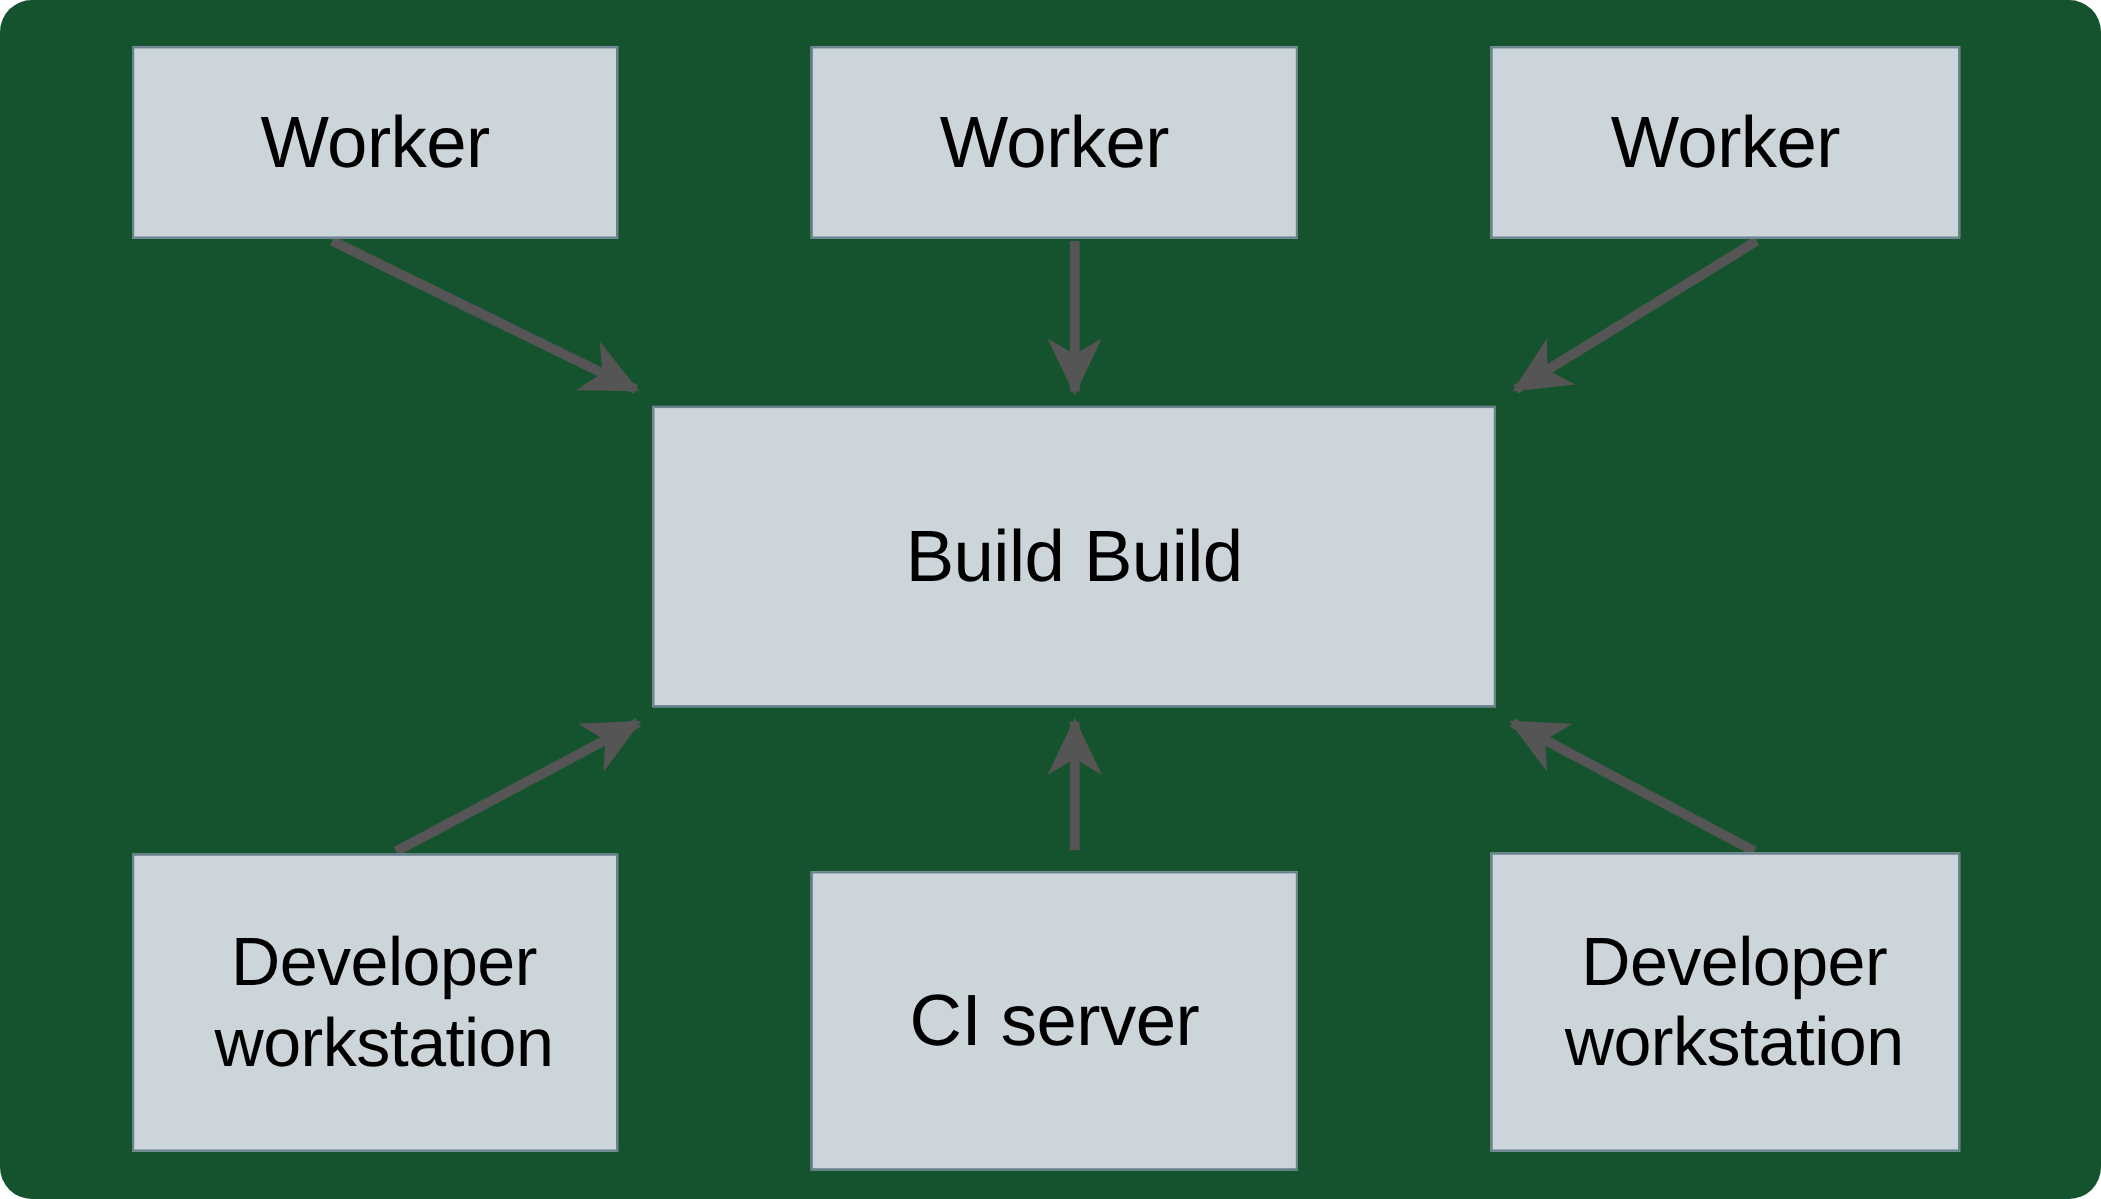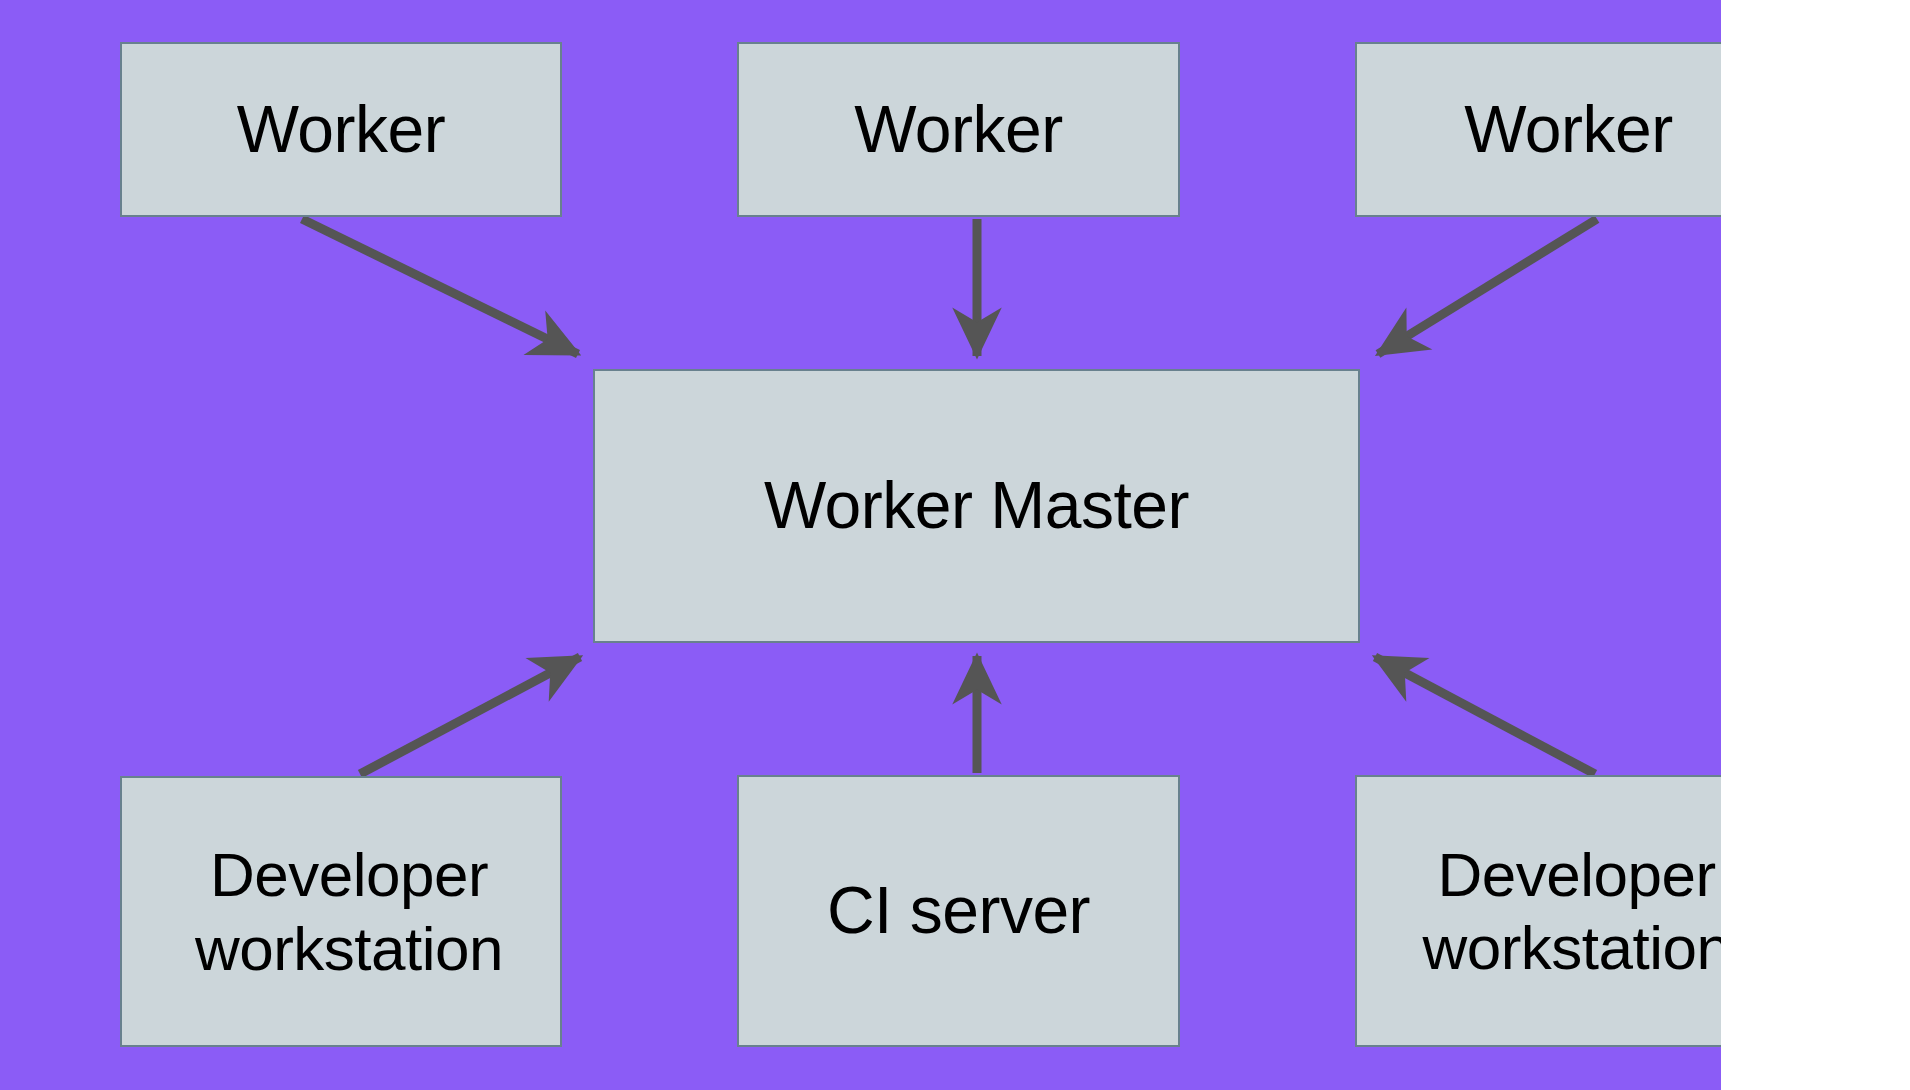--- a/index.html
+++ b/index.html
@@ -3,25 +3,26 @@
 <meta charset="utf-8">
 <title>Build Master architecture diagram</title>
 <style>
   html, body {
     margin: 0;
     padding: 0;
     background: #ffffff;
   }
   #diagram-canvas {
     position: relative;
-    width: 1721px;
+    width: 1910px;
     height: 1090px;
-    background: #8b5cf6;
+    background: #14532d;
     overflow: hidden;
     font-family: "Liberation Sans", sans-serif;
+    border-radius: 29px;
   }
   .arrow-layer {
     position: absolute;
     left: 0;
     top: 0;
     width: 1910px;
     height: 1090px;
     pointer-events: none;
   }
   .node-box {
@@ -42,21 +43,21 @@
     letter-spacing: -0.5px;
     white-space: pre-line;
   }
   .size-lg { font-size: 66px; }
   .size-md { font-size: 62px; margin-left: 16px; }
   .node-worker-1 { left: 120px;  top: 42px;  width: 442px; height: 175px; }
   .node-worker-2 { left: 737px;  top: 42px;  width: 443px; height: 175px; }
   .node-worker-3 { left: 1355px; top: 42px;  width: 427px; height: 175px; }
   .node-build-master { left: 593px; top: 369px; width: 767px; height: 274px; }
   .node-dev-left  { left: 120px;  top: 776px; width: 442px; height: 271px; }
-  .node-ci-server { left: 737px;  top: 775px; width: 443px; height: 272px; }
+  .node-ci-server { left: 737px;  top: 792px; width: 443px; height: 272px; }
   .node-dev-right { left: 1355px; top: 775px; width: 427px; height: 272px; }
 </style>
 </head>
 <body>
 
 <div id="diagram-canvas">
 
   <svg class="arrow-layer" viewBox="0 0 1910 1090" width="1910" height="1090" xmlns="http://www.w3.org/2000/svg">
     <defs>
       <marker id="arrowhead" markerWidth="7" markerHeight="7" refX="5.6" refY="3" orient="auto" markerUnits="strokeWidth">
@@ -83,21 +84,21 @@
 
   <div class="node-box node-worker-2">
     <span class="node-label size-lg">Worker</span>
   </div>
 
   <div class="node-box node-worker-3">
     <span class="node-label size-lg">Worker</span>
   </div>
 
   <div class="node-box node-build-master">
-    <span class="node-label size-lg">Worker Master</span>
+    <span class="node-label size-lg">Build Build</span>
   </div>
 
   <div class="node-box node-dev-left">
     <span class="node-label size-md">Developer
 workstation</span>
   </div>
 
   <div class="node-box node-ci-server">
     <span class="node-label size-lg">CI server</span>
   </div>

